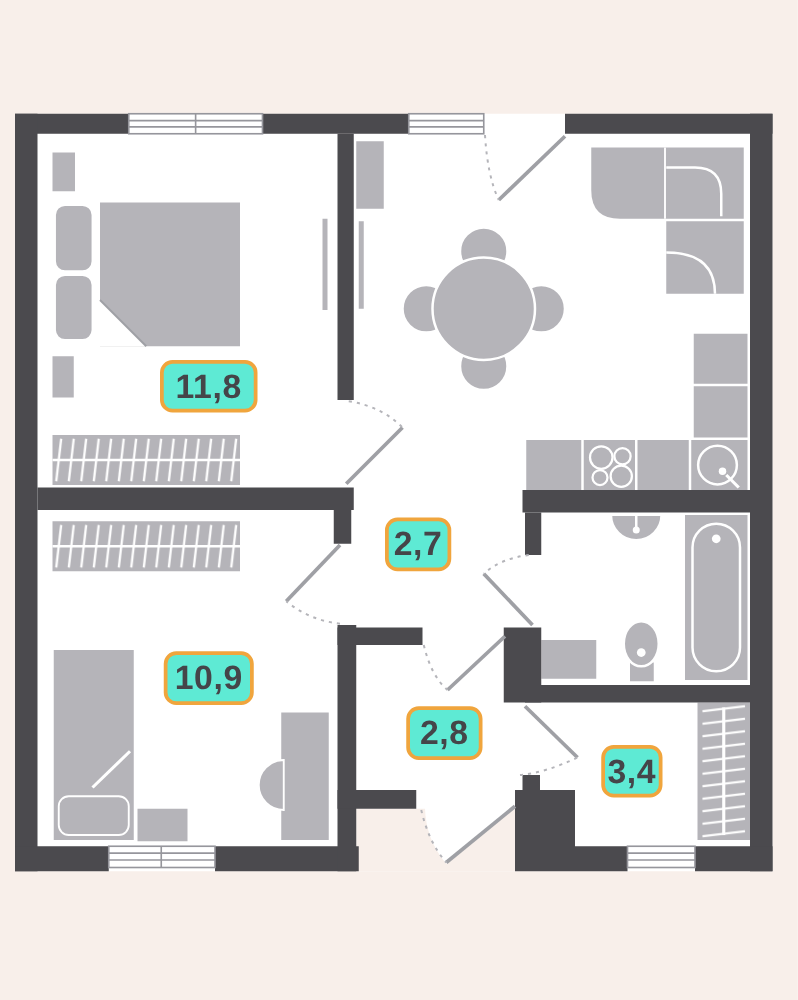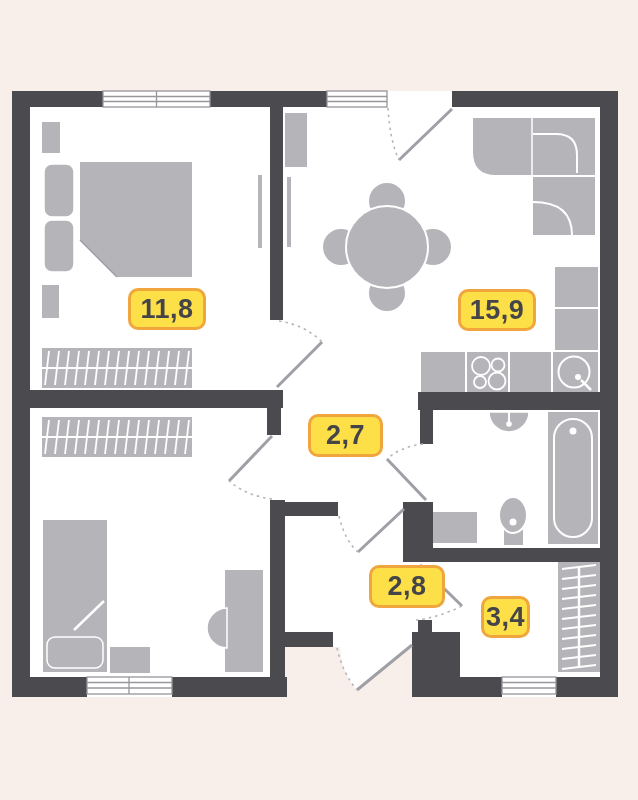--- a/index.html
+++ b/index.html
@@ -1,30 +1,30 @@
 <!DOCTYPE html>
 <html><head>
 <meta charset="utf-8">
 <style>
   html,body{margin:0;padding:0;background:#f8efea;}
   .stage{position:relative;width:638px;height:800px;background:#f8efea;overflow:hidden;
          font-family:"Liberation Sans",sans-serif;}
   .stage svg{position:absolute;left:0;top:0;}
   .area-label{
       position:absolute;display:flex;align-items:center;justify-content:center;
-      background:#fde047;border:3px solid #f0a53d;border-radius:10px;
+      background:#5eead4;border:3px solid #f0a53d;border-radius:10px;
       color:#454549;font-weight:700;font-size:27px;letter-spacing:.5px;
       box-sizing:border-box;
   }
   .lbl-bedroom{left:128px;top:288px;width:78px;height:42px;}
   .lbl-kitchen{left:458px;top:289px;width:78px;height:42px;}
-  .lbl-hall{left:308px;top:414px;width:75px;height:43px;}
+  .lbl-hall{left:308px;top:414px;width:53px;height:43px;}
   .lbl-bath{left:445px;top:451px;width:59px;height:42px;}
   .lbl-bedroom2{left:131px;top:521px;width:72px;height:43px;}
-  .lbl-entry{left:325px;top:565px;width:76px;height:43px;margin-left:44px;}
+  .lbl-entry{left:325px;top:565px;width:61px;height:43px;}
   .lbl-storage{left:481px;top:596px;width:49px;height:42px;}
 </style>
 </head>
 <body>
 
 <div class="stage">
 
 <svg width="638" height="800" viewBox="0 0 638 800">
   <defs>
     <pattern id="p-rail1" patternUnits="userSpaceOnUse" width="10" height="40" patternTransform="translate(42,348)">
@@ -209,18 +209,18 @@
     </g>
     <g>
       <path d="M412,646 L340,646 A72,72 0 0 0 357,691 Z" fill="#ffffff"></path>
       <line x1="412" y1="645" x2="357" y2="690" stroke="#9fa0a5" stroke-width="3"></line>
       <path d="M337,648 Q343,674 357,690" stroke="#b5b5ba" stroke-width="1.6" stroke-dasharray="2.5,4"></path>
     </g>
   </g>
 </svg>
 
 <div class="area-label lbl-bedroom">11,8</div>
-<div class="area-label lbl-kitchen">15,9</div>
 <div class="area-label lbl-hall">2,7</div>
+<div class="area-label lbl-bedroom2">10,9</div>
 <div class="area-label lbl-entry">2,8</div>
 <div class="area-label lbl-storage">3,4</div>
 
 </div>
 
 </body></html>

